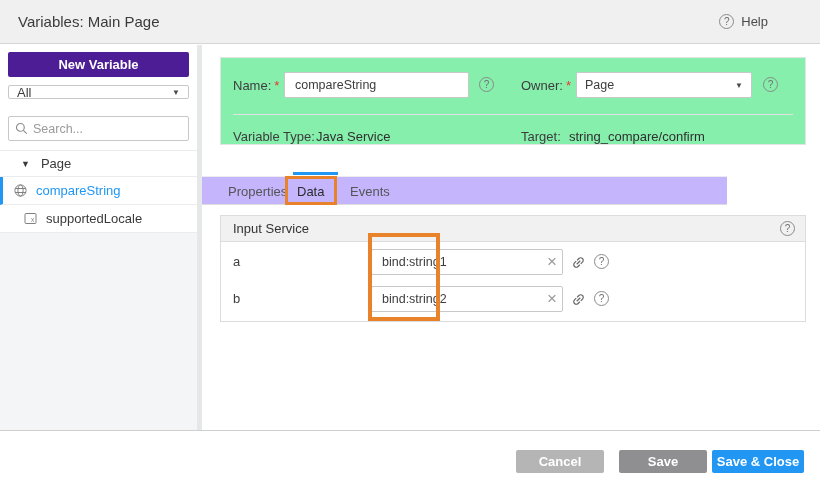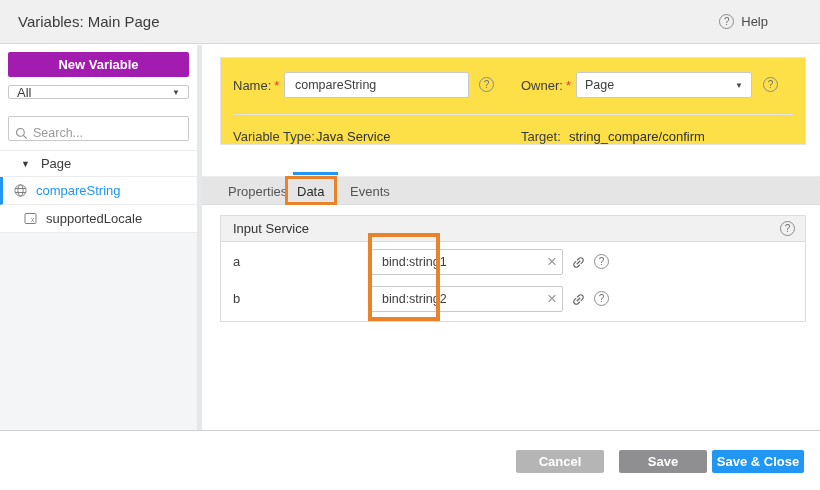--- a/index.html
+++ b/index.html
@@ -17,61 +17,61 @@
   .help-text { font-size:13px; color:#4a4a4a; }
   .qcircle {
     width:15px; height:15px; border:1px solid #8a8a8a; border-radius:50%;
     color:#6f6f6f; font-size:10px; line-height:13px; text-align:center;
     display:inline-block; background:transparent; flex:0 0 auto;
   }
   
   .sidebar { position:absolute; left:0; top:45px; width:197px; height:386px; background:#f4f5f6; }
   .sidebar-top { position:absolute; left:0; top:0; width:197px; height:188px; background:#ffffff; }
   .new-var-btn { position:absolute; left:8px; top:7px; width:181px; height:25px;
-    background:#a21caf; color:#fff; font-weight:bold; font-size:13px; border:none;
+    background:#4c1d95; color:#fff; font-weight:bold; font-size:13px; border:none;
     border-radius:2px; cursor:pointer; font-family:inherit; }
   .selectbox { position:absolute; display:flex; align-items:center; justify-content:space-between;
     background:#fff; border:1px solid #c9c9c9; border-radius:2px; padding:0 8px; cursor:pointer; }
   .filter-select { left:8px; top:40px; width:181px; height:14px; }
   .caret { font-size:8px; color:#4a4a4a; }
   .searchbox { position:absolute; left:8px; top:71px; width:181px; height:25px;
     border:1px solid #c9c9c9; border-radius:2px; background:#fff;
-    display:flex; align-items:flex-end; padding:0 6px; gap:5px; }
+    display:flex; align-items:center; padding:0 6px; gap:5px; }
   .searchbox input { border:none; outline:none; width:140px; font-size:12.5px;
     font-family:inherit; color:#444; background:transparent; }
   .searchbox input::placeholder { color:#9a9a9a; }
   .tree-row { position:absolute; left:0; width:197px; display:flex; align-items:center;
     background:#fff; border-bottom:1px solid #ececec; cursor:pointer; }
   .tree-group { top:105px; height:27px; border-top:1px solid #ececec; }
   .expander { margin-left:21px; font-size:9px; color:#3a3a3a; }
   .tree-group-label { margin-left:11px; font-size:13px; color:#3a3a3a; }
   .tree-item { padding-left:14px; gap:9px; }
   .tree-item-1 { top:132px; height:28px; border-left:3px solid #2196f3; padding-left:11px; }
   .tree-item-1 .tree-label { color:#2196f3; }
   .tree-item-2 { top:160px; height:28px;padding-left:24px; }
   .tree-label { font-size:13px; color:#3a3a3a; }
   .gutter { position:absolute; left:197px; top:45px; width:5px; height:386px; background:#e6e7e8; }
   
   .main { position:absolute; left:202px; top:45px; width:618px; height:386px; background:#fff; }
   .form-card { position:absolute; left:18px; top:12px; width:586px; height:88px;
-    background:#fde047; border:1px solid #e4e4e4; }
+    background:#86efac; border:1px solid #e4e4e4; }
   .flabel { position:absolute; font-size:13px; color:#3d3d3d; }
   .req { color:#e53935; margin-left:3px; }
   .txt-input { background:#fff; border:1px solid #c9c9c9; border-radius:2px;
     font-family:inherit; font-size:12.5px; color:#3d3d3d; padding:0 10px; outline:none; }
   .name-input { position:absolute; left:63px; top:14px; width:185px; height:26px; }
   .owner-select { left:355px; top:14px; width:176px; height:26px; font-size:12.5px; color:#3d3d3d; }
   .card-q1 { position:absolute; left:258px; top:19px; }
   .card-q2 { position:absolute; left:542px; top:19px; }
   .card-divider { position:absolute; left:12px; right:12px; top:56px; border-top:1px solid #e2e2e2; }
   .row2 { top:71px; }
   .fvalue { position:absolute; font-size:13px; color:#2f2f2f; }
   
-  .tabbar { position:absolute; left:0; top:131px; width:618px; height:29px;
-    background:#e5e5e5; border-bottom:1px solid #dcdcdc; border-top:1px solid #ececec;padding-left:25px; }
+  .tabbar { position:absolute; left:0; top:131px; width:525px; height:29px;
+    background:#c4b5fd; border-bottom:1px solid #dcdcdc; border-top:1px solid #ececec;padding-left:25px; }
   .tab { position:absolute; top:0; height:29px; line-height:29px; font-size:13px;
     color:#555; cursor:pointer; }
   .tab-properties { left:26px; }
   .tab-data { left:95px; color:#2b2b2b; }
   .tab-events { left:148px; }
   .tab-indicator { position:absolute; left:91px; top:127px; width:45px; height:3px; background:#2196f3; }
   
   .section { position:absolute; left:18px; top:170px; width:586px; height:107px;
     background:#fff; border:1px solid #dcdcdc; }
   .section-header { position:relative; height:26px; background:#f1f1f2; border-bottom:1px solid #dcdcdc; }

